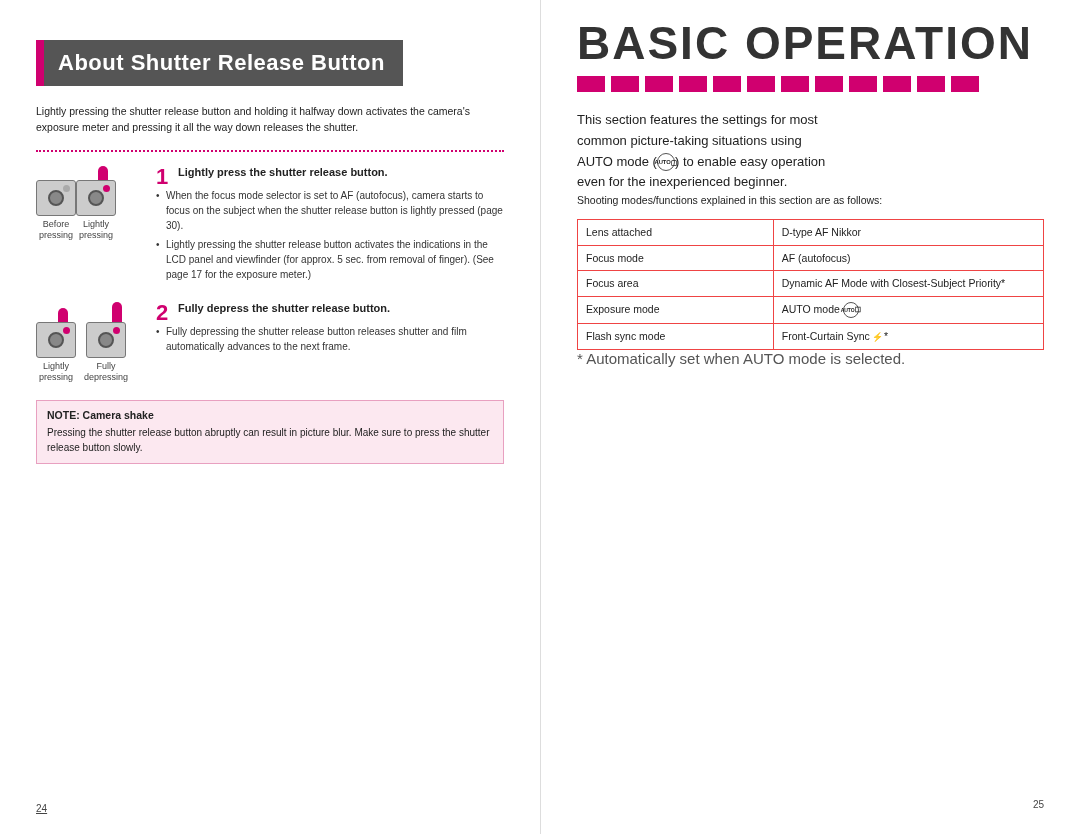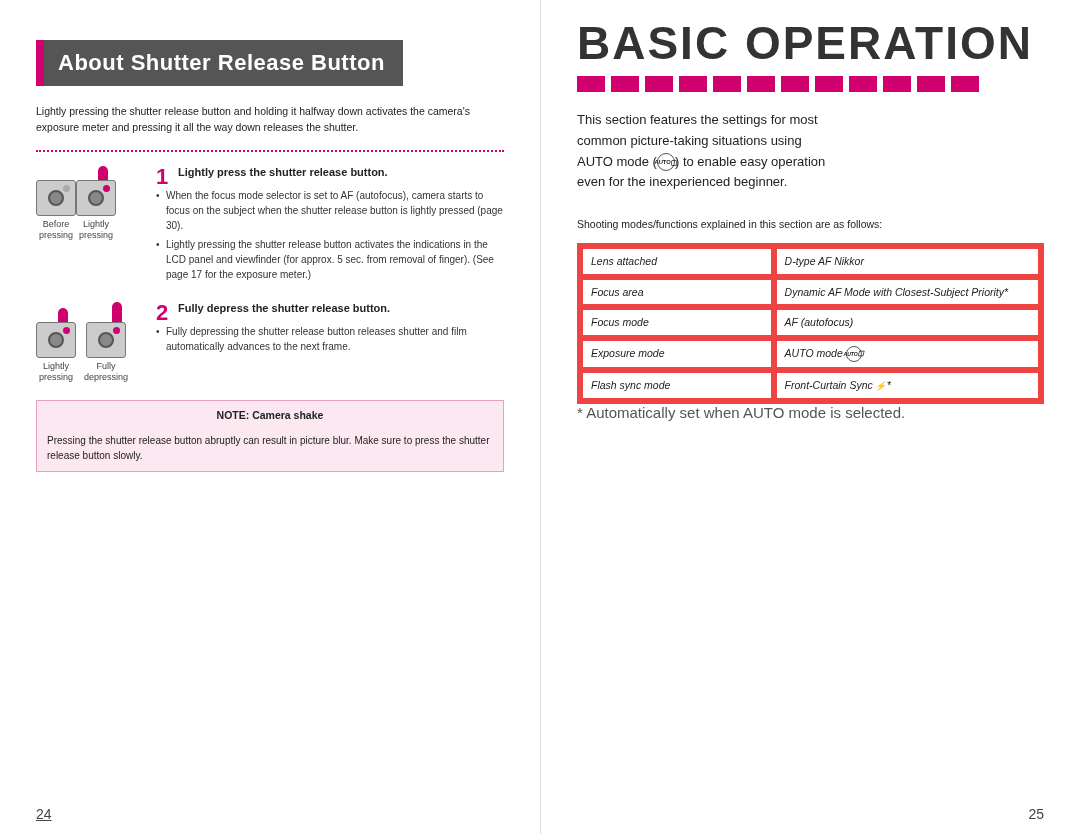--- a/index.html
+++ b/index.html
@@ -137,34 +137,33 @@
     .note-box {
       background: #fce8f0;
       border: 1px solid #e8a0c0;
       padding: 8px 10px;
       margin-top: 8px;
     }
 
     .note-title {
       font-weight: bold;
       font-size: 10.5px;
-      margin-bottom: 12px;
-      text-align: center;
+      margin-bottom: 4px;
     }
 
     .note-text {
       font-size: 10px;
       line-height: 1.5;
     }
 
     .page-num-left {
       position: absolute;
-      bottom: 12px;
+      bottom: 20px;
       left: 36px;
-      font-size: 14px;
+      font-size: 10px;
       color: #444;
       text-decoration: underline;
     }
 
     
     .right-page {
       width: 540px;
       height: 834px;
       padding: 20px 36px 30px 36px;
       position: relative;
@@ -192,42 +191,41 @@
     .pink-sq {
       width: 28px;
       height: 16px;
       background: #d0006f;
     }
 
     .right-intro {
       font-size: 13px;
       line-height: 1.6;
       color: #222;
-      margin-bottom: 24px;
+      margin-bottom: 0;
     }
 
     .shooting-text {
       font-size: 10.5px;
       margin-bottom: 10px;
       line-height: 1.5;
     }
 
     
     .info-table {
       width: 100%;
       border-collapse: collapse;
       font-size: 10.5px;
     }
 
     .info-table td {
-      border: 6px solid #ef4444;
+      border: 1px solid #ef4444;
       padding: 5px 8px;
       vertical-align: top;
       line-height: 1.4;
-      font-style: italic;
     }
 
     .info-table td:first-child {
       width: 42%;
       color: #222;
     }
 
     .info-table td:last-child {
       color: #222;
     }
@@ -253,23 +251,23 @@
     }
 
     .footnote {
       font-size: 15px;
       color: #555;
       margin-top: 0;
     }
 
     .page-num-right {
       position: absolute;
-      bottom: 12px;
+      bottom: 24px;
       right: 36px;
-      font-size: 14px;
+      font-size: 10px;
       color: #444;
     }
 
     .cam-img {
       width: 40px;
       height: 36px;
       background: #ccc;
       border: 1.5px solid #777;
       border-radius: 3px;
       position: relative;
@@ -451,26 +449,26 @@
 
     <p class="shooting-text">Shooting modes/functions explained in this section are as follows:</p>
 
     <table class="info-table">
       <tbody>
         <tr>
           <td>Lens attached</td>
           <td>D-type AF Nikkor</td>
         </tr>
         <tr>
+          <td>Focus mode</td>
+          <td>AF (autofocus)</td>
+        </tr>
+        <tr>
           <td>Focus area</td>
           <td>Dynamic AF Mode with Closest-Subject Priority*</td>
-        </tr>
-        <tr>
-          <td>Focus mode</td>
-          <td>AF (autofocus)</td>
         </tr>
         <tr>
           <td>Exposure mode</td>
           <td>AUTO mode <span class="auto-mode-icon" style="font-size:7px; width:16px; height:16px;"><sup style="font-size:5px;">AUTO</sup>☐</span></td>
         </tr>
         <tr>
           <td>Flash sync mode</td>
           <td>Front-Curtain Sync <span class="flash-icon">⚡</span>*</td>
         </tr>
       </tbody>

